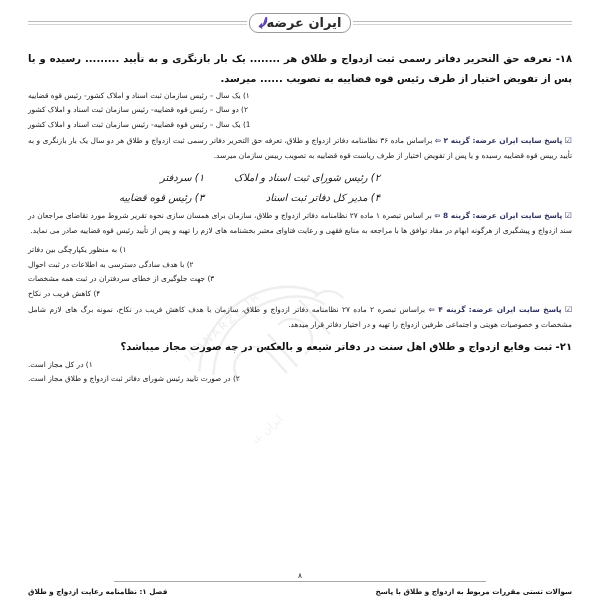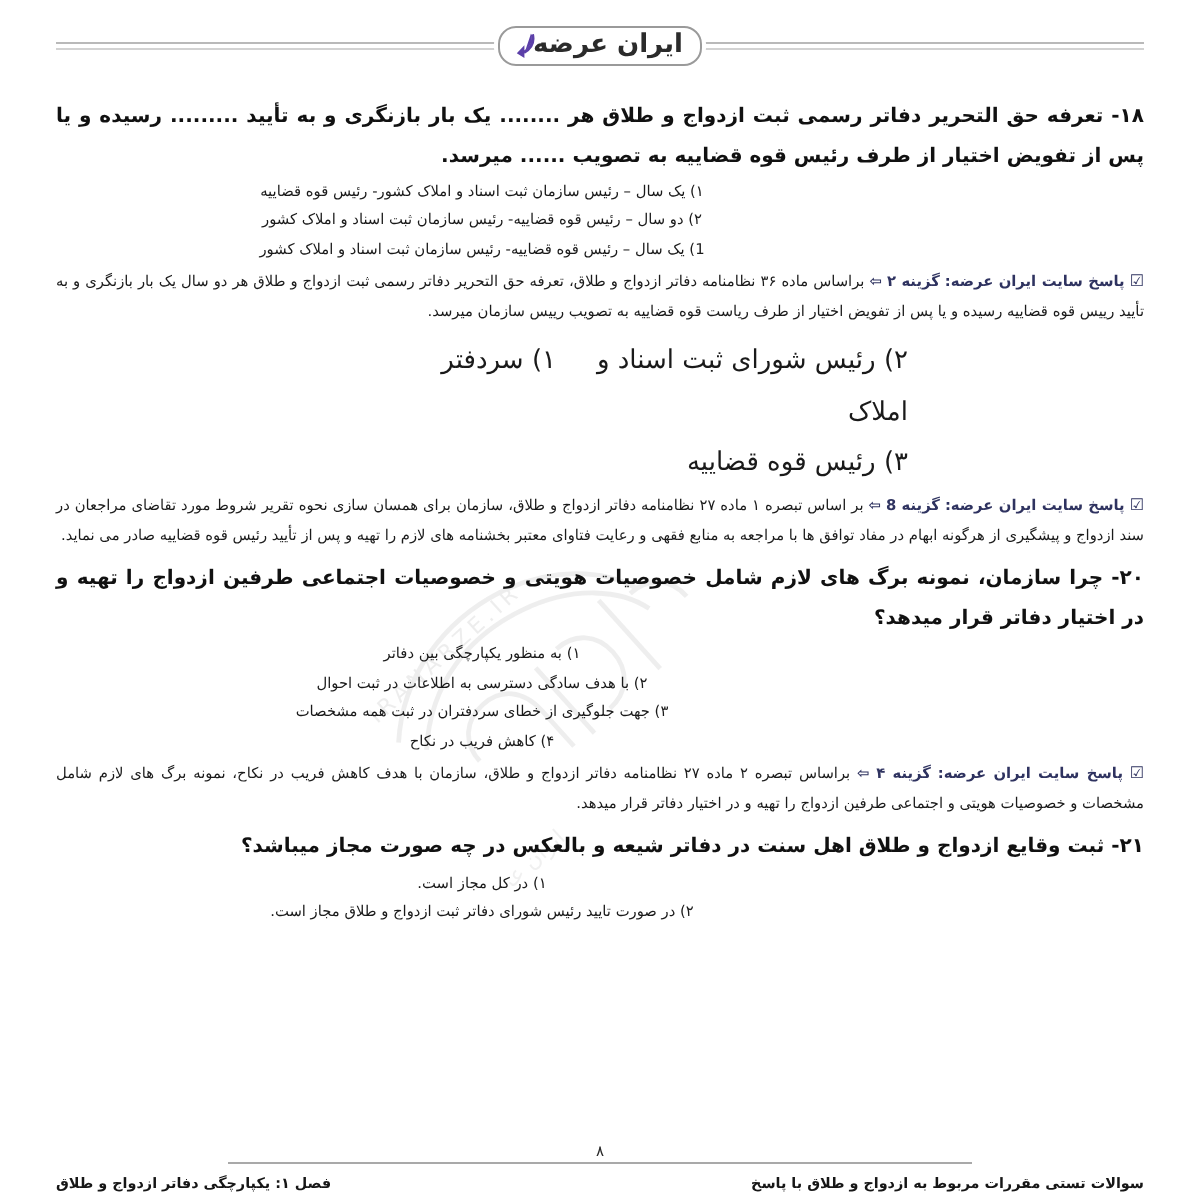--- a/index.html
+++ b/index.html
@@ -91,33 +91,34 @@
     text-align: justify;
     text-align-last: right;
     color: #111;
     margin: 0 0 1px 0;
   }
 
   .opt {
     font-size: 7.4px;
     line-height: 1.95;
     color: #1a1a1a;
-    text-align: center;
+    text-align: left;
     margin: 0;
     padding-right: 118px;
   }
 
   .opt-row {
     display: flex;
     flex-direction: row-reverse;
-    justify-content: flex-end;
+    justify-content: flex-start;
     gap: 0;
     padding-right: 118px;
-    font-size: 13px;
-    line-height: 1.95;
+    font-size: 10px;
+    line-height: 1.95;
+    font-style: italic;
   }
   .opt-row .col {
     width: 176px;
     text-align: right;
   }
 
   .answer {
     font-size: 7.4px;
     line-height: 1.95;
     text-align: justify;
@@ -240,32 +241,32 @@
     </p>
 
     <div class="gap-sm"></div>
 
     <div class="opt-row">
       <div class="col">۱) سردفتر</div>
       <div class="col">۲) رئیس شورای ثبت اسناد و املاک</div>
     </div>
     <div class="opt-row">
       <div class="col">۳) رئیس قوه قضاییه</div>
+      <div class="col">۴) مدیر کل دفاتر ثبت اسناد</div>
     </div>
     <p class="answer">
       <span class="chk">☑</span>
       <span class="lead">پاسخ سایت ایران عرضه:</span>
       <span class="pick">گزینه 8</span>
       <span class="pick">⇦</span>
       <span class="body">بر اساس تبصره ۱ ماده ۲۷ نظامنامه دفاتر ازدواج و طلاق، سازمان برای همسان سازی نحوه تقریر شروط مورد تقاضای مراجعان در سند ازدواج و پیشگیری از هرگونه ابهام در مفاد توافق ها با مراجعه به منابع فقهی و رعایت فتاوای معتبر بخشنامه های لازم را تهیه و پس از تأیید رئیس قوه قضاییه صادر می نماید.</span>
     </p>
 
     <div class="gap-sm"></div>
 
-    <p class="q-stem">۲۰- چرا سازمان، نمونه برگ های لازم شامل خصوصیات هویتی و خصوصیات اجتماعی طرفین ازدواج را تهیه و در اختیار دفاتر قرار میدهد؟</p>
     <p class="opt">۱) به منظور یکپارچگی بین دفاتر</p>
     <p class="opt">۲) با هدف سادگی دسترسی به اطلاعات در ثبت احوال</p>
     <p class="opt">۳) جهت جلوگیری از خطای سردفتران در ثبت همه مشخصات</p>
     <p class="opt">۴) کاهش فریب در نکاح</p>
     <p class="answer">
       <span class="chk">☑</span>
       <span class="lead">پاسخ سایت ایران عرضه:</span>
       <span class="pick">گزینه ۴</span>
       <span class="pick">⇦</span>
       <span class="body">براساس تبصره ۲ ماده ۲۷ نظامنامه دفاتر ازدواج و طلاق، سازمان با هدف کاهش فریب در نکاح، نمونه برگ های لازم شامل مشخصات و خصوصیات هویتی و اجتماعی طرفین ازدواج را تهیه و در اختیار دفاتر قرار میدهد.</span>
@@ -277,17 +278,17 @@
     <p class="opt">۱) در کل مجاز است.</p>
     <p class="opt">۲) در صورت تایید رئیس شورای دفاتر ثبت ازدواج و طلاق مجاز است.</p>
 
   </div>
 
   <div class="footer">
     <div class="pagenum">۸</div>
     <div class="frule"></div>
     <div class="frow">
       <div class="fleft">سوالات تستی مقررات مربوط به ازدواج و طلاق با پاسخ</div>
-      <div class="fright">فصل ۱: یکپارچگی دفاتر ازدواج و طلاق</div>
+      <div class="fright">فصل ۱: نظامنامه رعایت ازدواج و طلاق</div>
     </div>
   </div>
 
 </div>
 
 </body></html>

